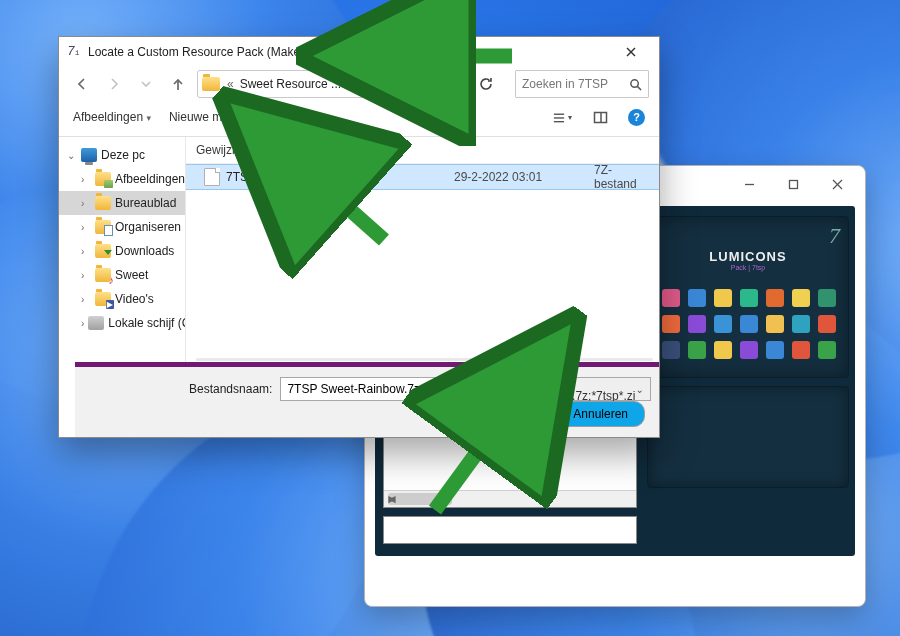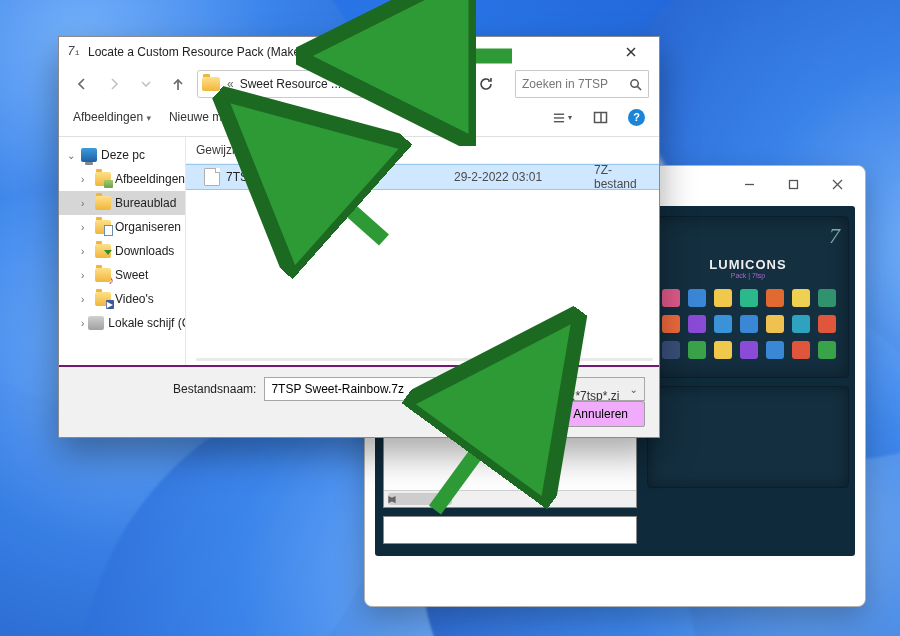--- a/index.html
+++ b/index.html
@@ -17,21 +17,21 @@
   .p6{width:380px;height:380px;left:310px;top:70px;background:radial-gradient(circle at 40% 40%,#e9f3ff 0%,#bedcff 50%,#6ea8f2 100%);filter:blur(2px);}
 
   
   .app7{position:absolute;left:364px;top:165px;width:500px;height:440px;background:#fff;border:1px solid #b3b3b3;border-radius:8px;box-shadow:0 12px 30px rgba(0,0,0,.25);}
   .app7-titlebar{height:36px;display:flex;align-items:center;justify-content:flex-end;padding:0 6px;}
   .winbtn{width:44px;height:30px;display:flex;align-items:center;justify-content:center;border-radius:4px;color:#333;}
   .winbtn svg{width:11px;height:11px;stroke:#555;stroke-width:1.3;fill:none;}
   .app7-body{position:absolute;left:10px;right:10px;top:40px;bottom:50px;background:#0f2a3b;border-radius:3px;}
   .preview-big{position:absolute;left:272px;top:10px;width:200px;height:160px;background:#142f40;border:1px solid #0a1e2b;border-radius:4px;box-shadow:inset 0 0 18px rgba(0,0,0,.4);}
   .preview-big .logo7{position:absolute;right:8px;top:6px;font-family:serif;font-size:22px;font-style:italic;color:#7aa;}
-  .lumicons{position:absolute;left:0;right:0;top:40px;text-align:center;color:#eee;font-size:13px;font-weight:600;letter-spacing:1px;}
+  .lumicons{position:absolute;left:0;right:0;top:32px;text-align:center;color:#eee;font-size:13px;font-weight:600;letter-spacing:1px;}
   .lumicons small{display:block;font-size:7px;font-weight:400;color:#a6c;letter-spacing:0;}
   .icon-grid{position:absolute;left:14px;top:72px;display:grid;grid-template-columns:repeat(7,22px);grid-auto-rows:22px;gap:4px;}
   .ig{width:18px;height:18px;border-radius:3px;}
   .preview-small{position:absolute;left:272px;top:180px;width:200px;height:100px;background:#142f40;border:1px solid #0a1e2b;border-radius:4px;box-shadow:inset 0 0 14px rgba(0,0,0,.4);}
   .left-panel{position:absolute;left:8px;top:8px;width:252px;bottom:48px;background:#fff;border:1px solid #8a8a8a;}
   .left-panel .scroll-h{position:absolute;left:0;right:0;bottom:0;height:16px;background:#f0f0f0;border-top:1px solid #d0d0d0;display:flex;align-items:center;}
   .scroll-h .thumb{width:64px;height:12px;background:#cdcdcd;border-radius:3px;margin-left:4px;}
   .scroll-h .arrow{width:16px;height:12px;display:flex;align-items:center;justify-content:center;color:#666;}
   .scroll-h .spacer{flex:1;}
   .searchbar{position:absolute;left:8px;bottom:12px;width:252px;height:26px;background:#fff;border:1px solid #8a8a8a;}
@@ -94,29 +94,29 @@
   .fl-head .c3{flex:1;}
   .fl-row{height:24px;display:flex;align-items:center;font-size:12px;color:#222;}
   .fl-row.sel{background:#cfe8ff;border:1px solid #9ac7ee;border-left:none;border-right:none;}
   .fl-row .c{padding:0 10px;}
   .fl-row .c1{width:230px;padding-left:18px;display:flex;align-items:center;gap:6px;}
   .fl-row .fico{width:14px;height:16px;background:#fff;border:1px solid #b0b0b0;border-radius:1px;position:relative;}
   .fl-row .fico:before{content:"";position:absolute;right:-1px;top:-1px;width:4px;height:4px;background:#fff;border-left:1px solid #b0b0b0;border-bottom:1px solid #b0b0b0;}
   .fl-row .c2{width:120px;color:#4a4a4a;}
   .fl-row .c3{flex:1;color:#4a4a4a;}
   .fl-bottom{position:absolute;left:10px;right:6px;bottom:4px;height:3px;background:#e9e9e9;border-radius:2px;}
-  .dlg-foot{position:absolute;left:0;right:0;bottom:0;height:70px;background:#f1f1f1;border-top:2px solid #701a75;}
+  .dlg-foot{position:absolute;left:16px;right:0;bottom:0;height:70px;background:#f1f1f1;border-top:5px solid #701a75;}
   .fn-row{position:absolute;left:0;right:0;top:10px;height:24px;display:flex;align-items:center;padding:0 14px;gap:8px;}
   .fn-row label{font-size:12px;color:#222;}
   .fn-input{flex:0 0 200px;height:22px;border:1px solid #a7a7a7;background:#fff;display:flex;align-items:center;padding:0 6px;font-size:12px;}
   .fn-input .dd{margin-left:auto;font-size:10px;color:#555;}
   .filter{flex:1;height:22px;border:1px solid #a7a7a7;background:#efefef;display:flex;align-items:center;padding:0 6px;font-size:12px;color:#333;}
   .filter .dd{margin-left:auto;font-size:10px;color:#555;}
   .btn-row{position:absolute;right:14px;bottom:10px;display:flex;gap:10px;}
-  .btn{height:24px;border:1px solid #9e9e9e;background:#f0abfc;border-radius:2px;font-size:12px;display:flex;align-items:center;}
+  .btn{height:24px;border:1px solid #9e9e9e;background:#0ea5e9;border-radius:11px;font-size:12px;display:flex;align-items:center;}
   .btn.open{padding:0 0 0 14px;}
   .btn.open .main{padding-right:10px;}
   .btn.open .split{width:18px;height:100%;border-left:1px solid #bcbcbc;display:flex;align-items:center;justify-content:center;font-size:9px;color:#444;}
   .btn.cancel{padding:0 16px;}
 
   
   .arrow{position:absolute;pointer-events:none;}
 </style>
 </head>
 <body>

